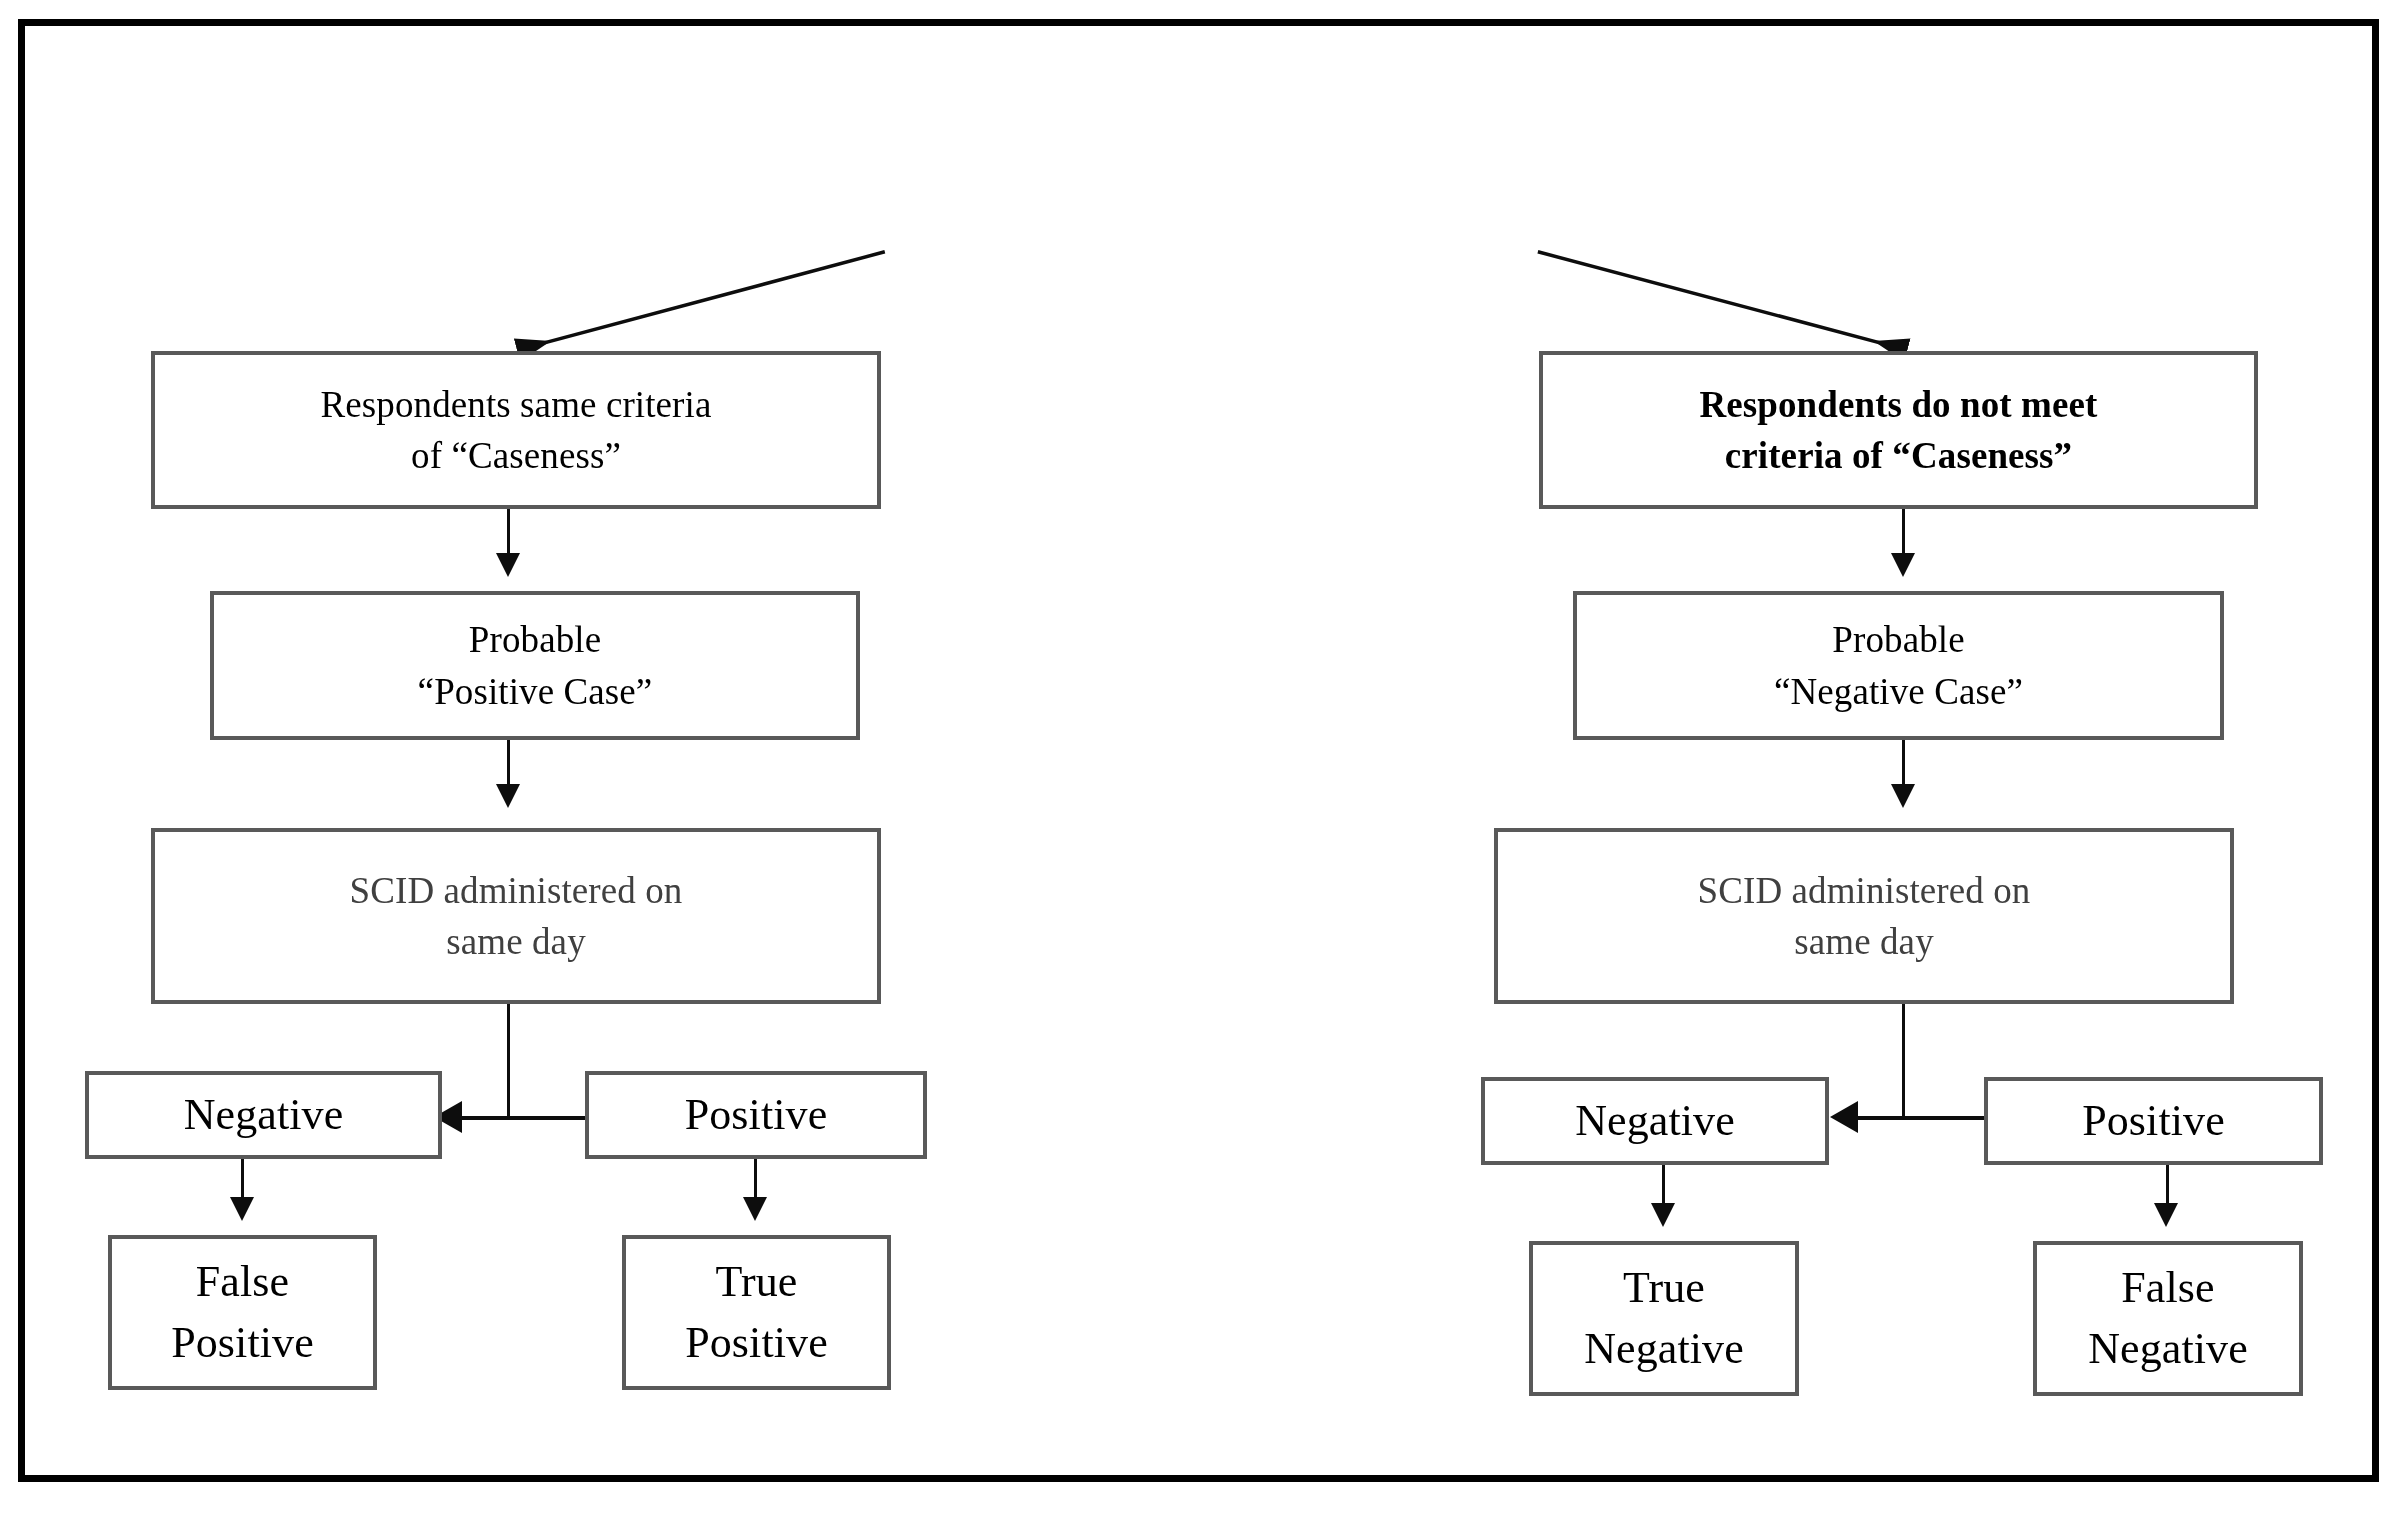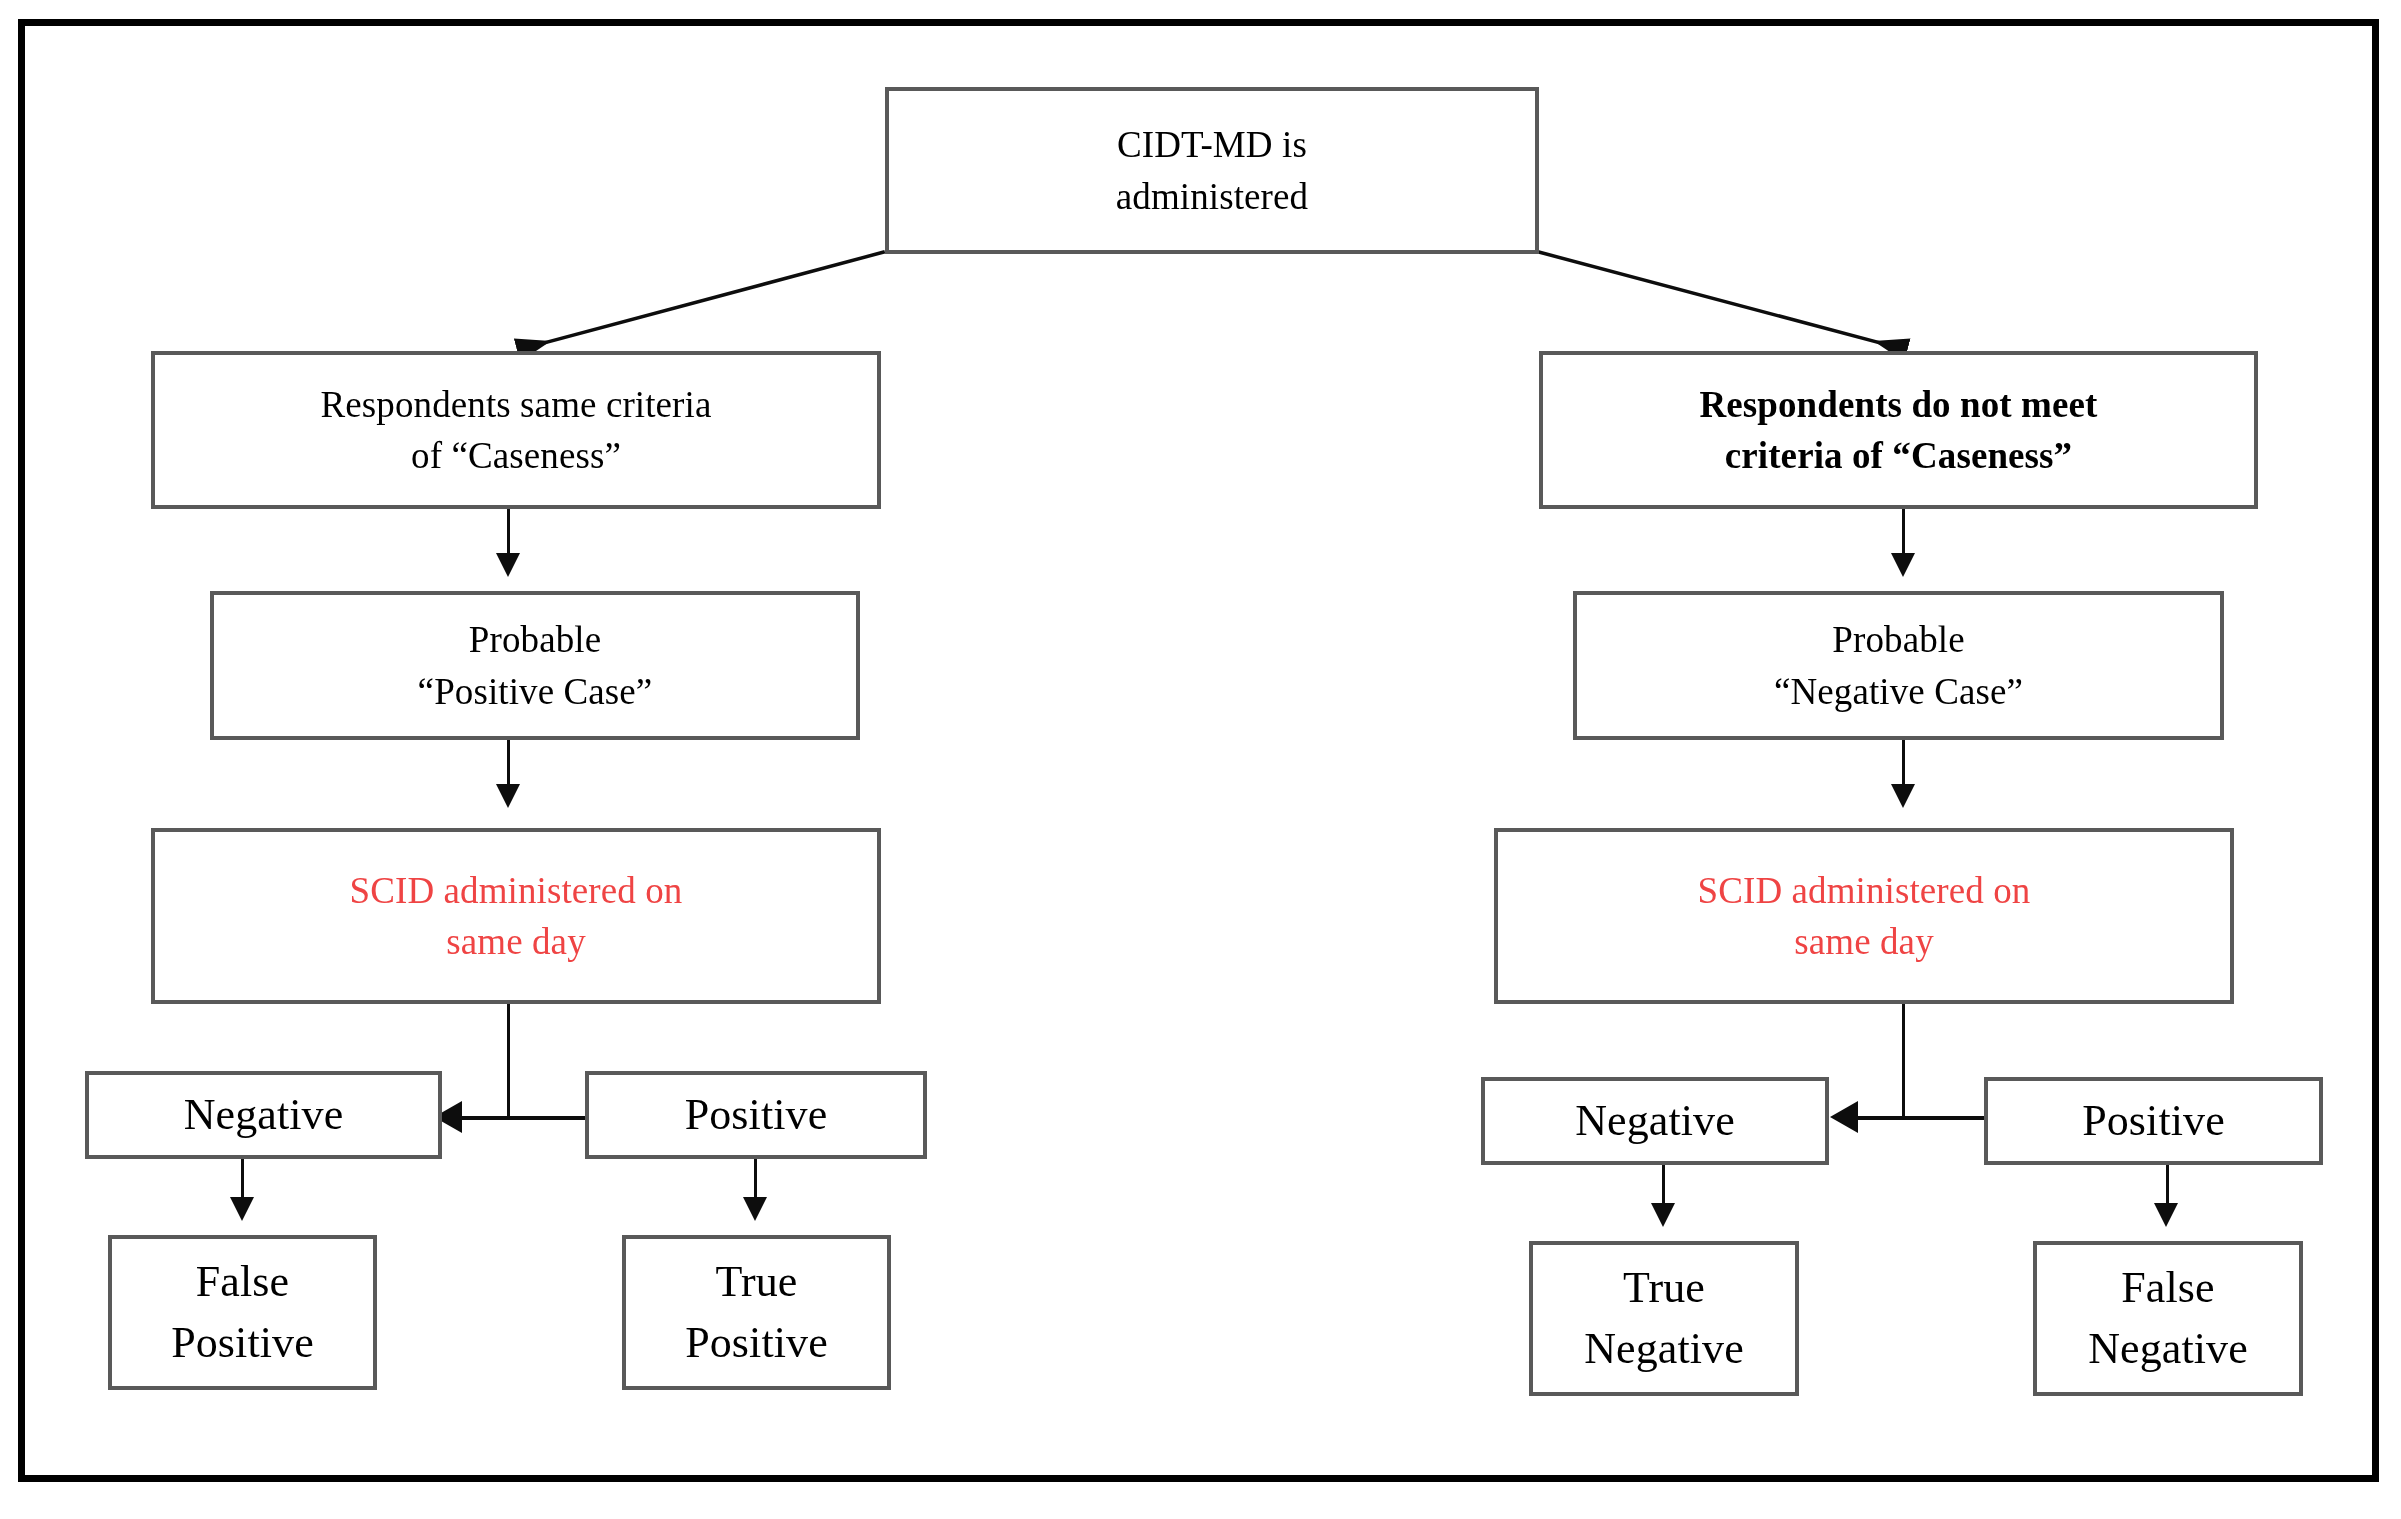--- a/index.html
+++ b/index.html
@@ -38,21 +38,21 @@
     justify-content: center;
     text-align: center;
     color: #000000;
     font-size: 37px;
     line-height: 1.38;
     letter-spacing: 0.1px;
     padding: 3.5px 5.9px;
     white-space: pre-line;
   }
   .node.blue {
-    color: #ef4444;
+    color: #404040;
   }
   .node.small {
     font-size: 44px;
   }
   
   .vline {
     position: absolute;
     width: 2.9px;
     background: #0d0d0d;
   }
@@ -110,22 +110,20 @@
       <marker id="headR" markerWidth="10" markerHeight="10" refX="8" refY="5" orient="auto" markerUnits="strokeWidth">
         <path d="M0,5 L10,1.6 L10,8.4 Z" fill="#0d0d0d"></path>
       </marker>
     </defs>
 
     <line x1="1512" y1="430" x2="895" y2="595" stroke="#0d0d0d" stroke-width="6" marker-end="url(#headL)"></line>
 
     <line x1="2628" y1="430" x2="3248" y2="595" stroke="#0d0d0d" stroke-width="6" marker-end="url(#headR)"></line>
   </svg>
 
-  <div class="node" style="left:885px; top:87px; width:654px; height:167px;">CIDT-MD is
-administered</div>
 
   <div class="node" style="left:151px; top:351px; width:730px; height:158px;">Respondents same criteria
 of “Caseness”</div>
 
   <div class="vline" style="left:507px; top:509px; width:2.9px; height:50px;"></div>
   <div class="arrow-down" style="left:496px; top:553px;"></div>
 
   <div class="node" style="left:210px; top:591px; width:650px; height:149px;">Probable
 “Positive Case”</div>
 

